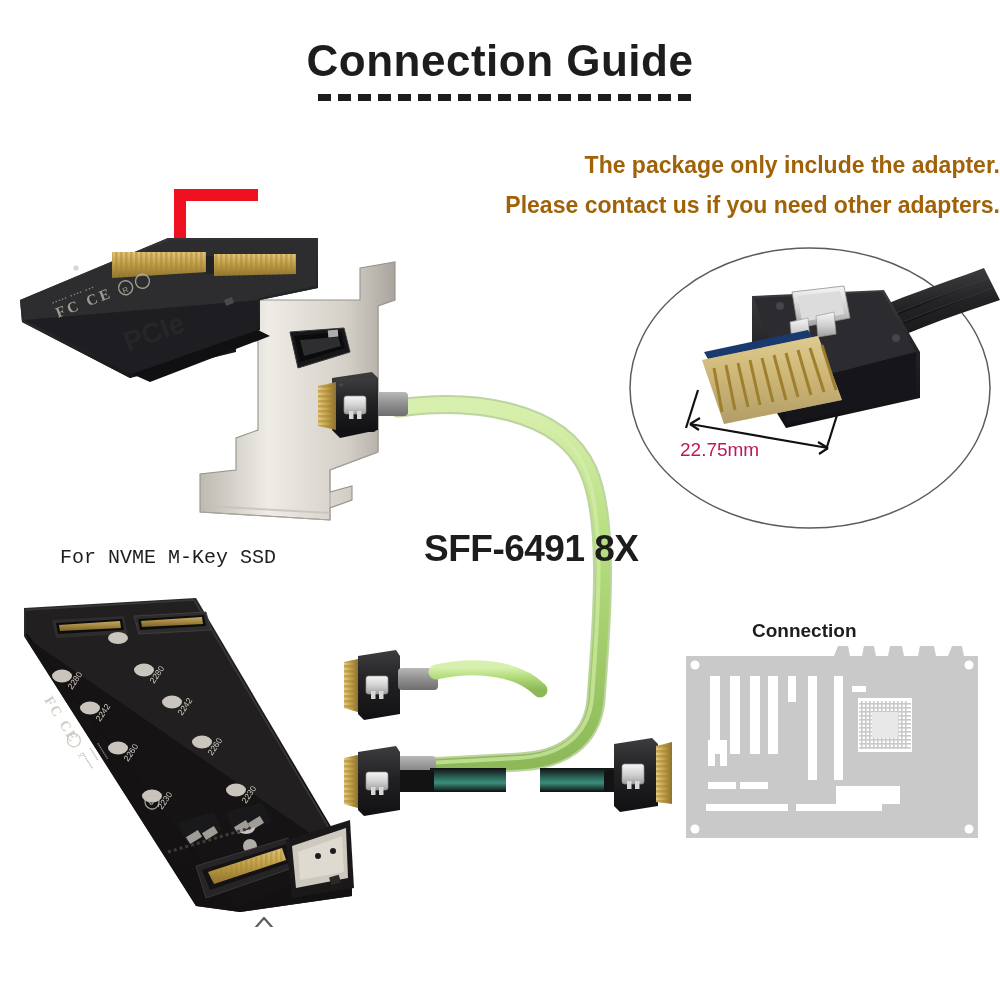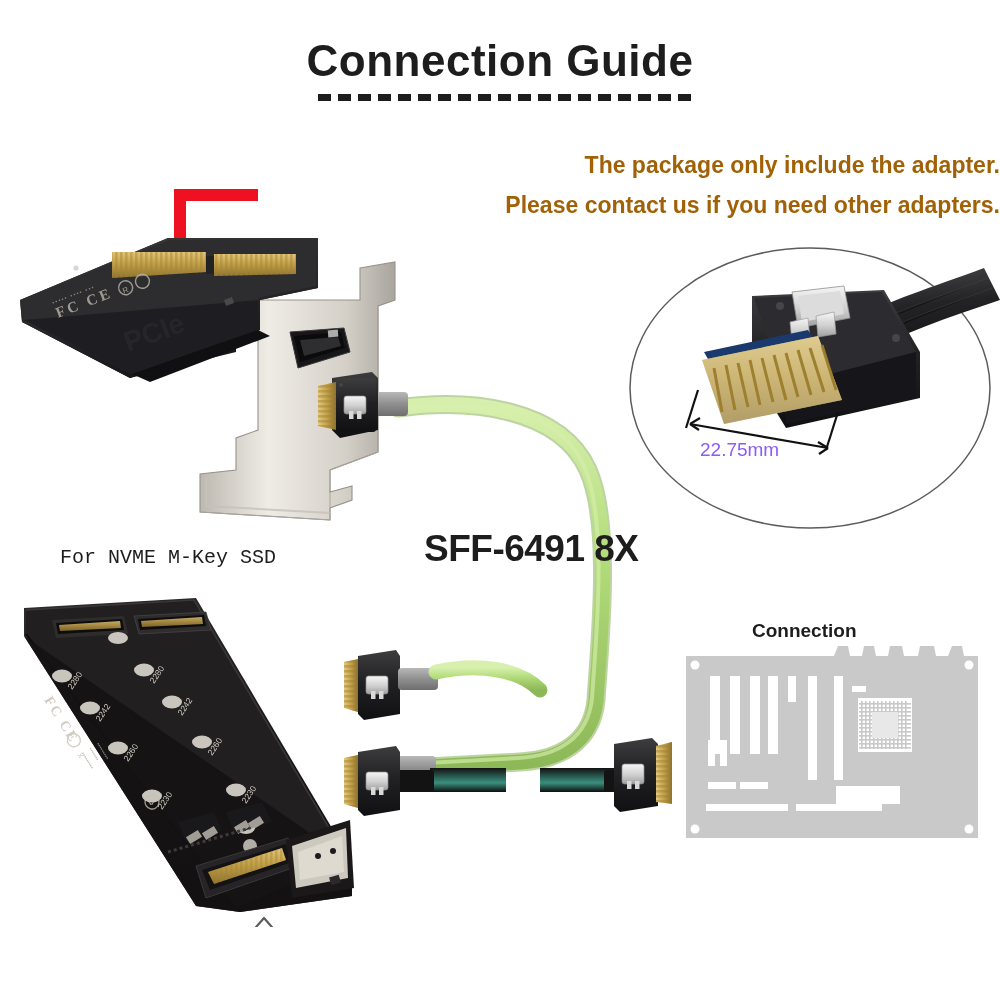--- a/index.html
+++ b/index.html
@@ -98,23 +98,23 @@
     left: 752px; top: 620px;
     font-size: 19px;
     font-weight: bold;
   }
   #label-power {
     left: 166px; top: 932px;
     font-size: 17px;
     margin-top: 47px;
   }
   #label-dim {
-    left: 700px; top: 439px;
+    left: 680px; top: 439px;
     font-size: 19px;
-    color: #8b5cf6;
+    color: #be185d;
     font-family: "Liberation Sans", sans-serif;
     white-space: nowrap;
     position: absolute;
   }
 
   svg { display: block; overflow: visible; }
   .svg-layer { position: absolute; left: 0; top: 0; }
 </style>
 </head>
 <body>

